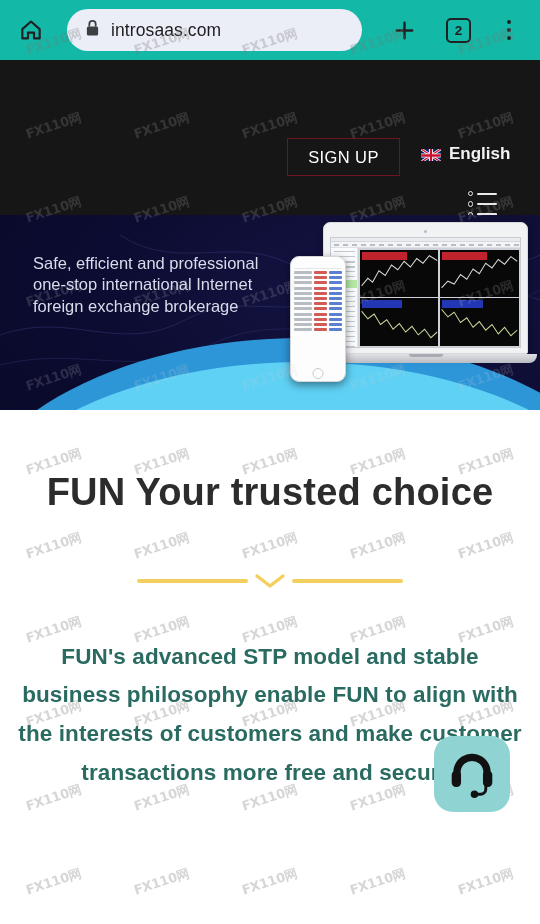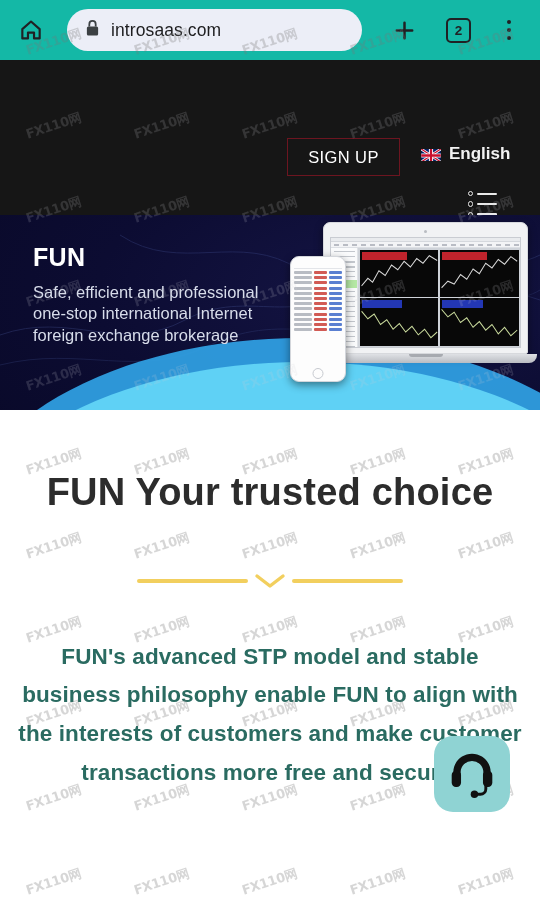--- a/index.html
+++ b/index.html
@@ -370,21 +370,20 @@
               <span class="ph-c l"></span>
               <span class="ph-c m"></span>
               <span class="ph-c r"></span>
             </div>
         </div>
         <div class="ph-home"></div>
       </div>
     </div>
 
     <div class="hero-copy">
-      <div class="hero-title">FUN</div>
       <div class="hero-sub">Safe, efficient and professional one-stop international Internet foreign exchange brokerage</div>
     </div>
   </div>
 
   <div class="main">
     <h1 class="headline">FUN Your trusted choice</h1>
 
     <div class="divider">
       <span class="dline"></span>
       <span class="chev">

